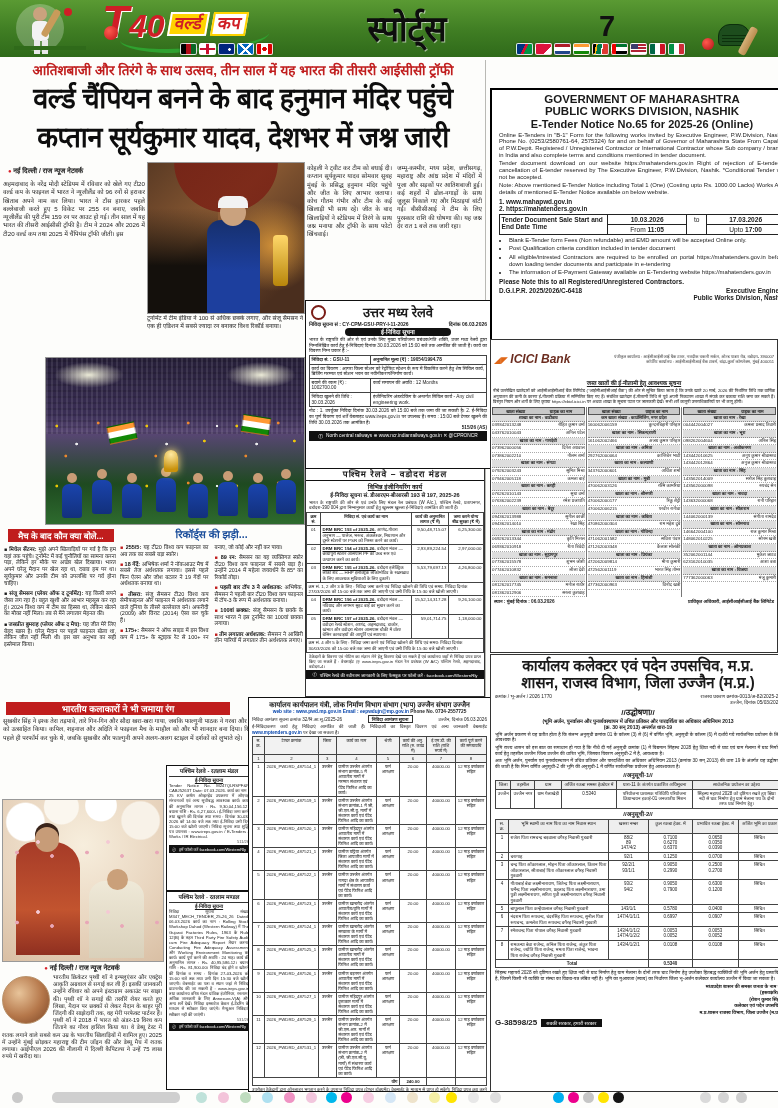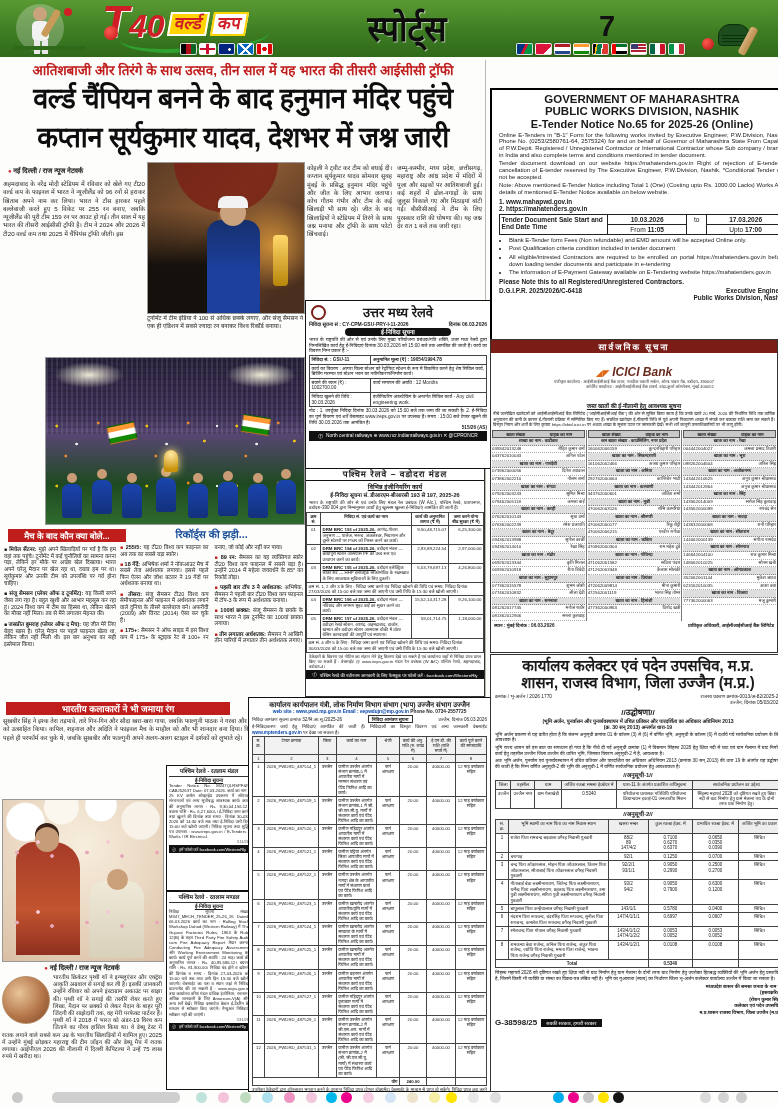--- a/index.html
+++ b/index.html
@@ -305,21 +305,21 @@
       </div>
     <div class="player" style="left:228px;bottom:10px;">
         <div class="hd"></div>
         <div class="bd"></div>
       </div>
     <div class="trophyBig"></div>
     <div class="triFlag" style="left:62px;top:66px;transform:rotate(-12deg);"></div>
     <div class="triFlag" style="left:196px;top:58px;transform:rotate(9deg);"></div>
   </div>
 
-  <div class="abs secbarRed" style="left:8px;top:529px;width:118px;height:13px;">मैच के बाद कौन क्या बोले...</div>
+  <div class="abs secbarRed" style="left:8px;top:529px;width:106px;height:13px;">मैच के बाद कौन क्या बोले...</div>
   <div class="abs ovh" style="left:4px;top:546px;width:112px;height:154px;">
 
   <p class="q"><b>मिचेल सैंटनर:</b> <span>मुझे अपने खिलाड़ियों पर गर्व है कि हम यहां तक पहुंचे। टूर्नामेंट में कई चुनौतियों का सामना करना पड़ा, लेकिन हर मौके पर अच्छा खेल दिखाया। भारत अपने घरेलू मैदान पर खेल रहा था, दबाव हम पर था। सूर्यकुमार और उनकी टीम को उपलब्धि पर गर्व होना चाहिए।</span></p>
       <p class="q"><b>संजू सैमसन (प्लेयर ऑफ द टूर्नामेंट):</b> <span>यह किसी सपने जैसा लग रहा है। बहुत खुशी और आभार महसूस कर रहा हूं। 2024 विश्व कप में टीम का हिस्सा था, लेकिन खेलने का मौका नहीं मिला। तब से मैंने लगातार मेहनत की।</span></p>
       <p class="q"><b>जसप्रीत बुमराह (प्लेयर ऑफ द मैच):</b> <span>यह जीत मेरे लिए बेहद खास है। घरेलू मैदान पर पहले फाइनल खेला था, लेकिन जीत नहीं मिली थी। इस बार अनुभव का सही इस्तेमाल किया।</span></p>
     </div>
   <div id="recTitle" class="abs" style="left:120px;top:527px;width:183px;">रिकॉर्ड्स की झड़ी...</div>
   <div id="recBody" class="abs ovh" style="left:120px;top:544px;width:183px;height:156px;">
 
   <p class="r"><b>255/5:</b> <span>यह टी20 विश्व कप फाइनल का अब तक का सबसे बड़ा स्कोर।</span></p>
@@ -664,22 +664,21 @@
         <li>The information of E-Payment Gateway available on E-Tendering website https://mahatenders.gov.in</li>
       </ul>
     <div style="font-size:6.5px;font-weight:800;">Please Note this to all Registered/Unregistered Contractors.</div>
     <div class="mrow">
       <span>D.G.I.P.R. 2025/2026/C-6418</span>
       <span style="text-align:right;"><span>Executive Engineer</span><br><span>Public Works Division, Nashik</span></span>
     </div>
   </div>
 
   <div id="icici" class="abs nthin ovh" style="left:490px;top:339px;width:286px;height:312px;">
-    <div class="bar">सार्वजनिक सूचना</div>
-    <div style="display:flex;justify-content:space-between;align-items:center;padding:12px 3px;flex-direction:column;">
+    <div style="display:flex;justify-content:space-between;align-items:center;padding:12px 3px;">
       <span id="iciciLogo">ICICI Bank</span>
       <span class="iaddr"><span>पंजीकृत कार्यालय : आईसीआईसीआई बैंक टावर, नजदीक चकली सर्कल, ओल्ड पाडरा रोड, वडोदरा- 390007</span><br><span>कॉर्पोरेट कार्यालय : आईसीआईसीआई बैंक टावर्स, बांद्रा-कुर्ला कॉम्प्लेक्स, मुंबई 400051</span></span>
     </div>
     <div class="isub">जब्त खातों की ई-नीलामी हेतु आवश्यक सूचना</div>
     <div class="ipara">नीचे उल्लेखित खातेदारों को आईसीआईसीआई बैंक लिमिटेड ("आईसीआईसीआई बैंक") की ओर से सूचित किया जाता है कि उनके खाते 20 मार्च, 2026 की निर्धारित तिथि तक वार्षिक अनुपालन की कमी के कारण ई-नीलामी प्रक्रिया में सम्मिलित किए गए हैं। संबंधित खातेदार ई-नीलामी तिथि से पूर्व अपनी निकटतम शाखा में संपर्क कर बकाया राशि जमा कर सकते हैं। विस्तृत नियम और शर्तों के लिए कृपया https://ebid.icici.in पर अथवा शाखा के सूचना पटल पर जानकारी देखें। सभी शर्तें कानूनी उत्तराधिकारियों पर भी लागू होंगी।</div>
     <div id="icols">
       <div class="ig">
         <div class="ighead">
             <span>खाता संख्या</span>
             <span>ग्राहक का नाम</span>

